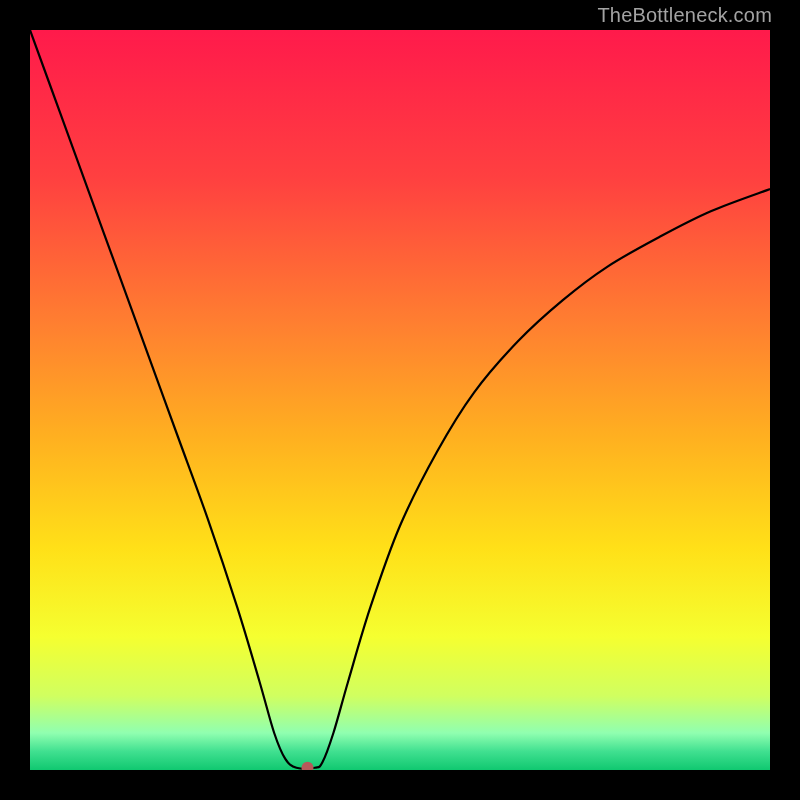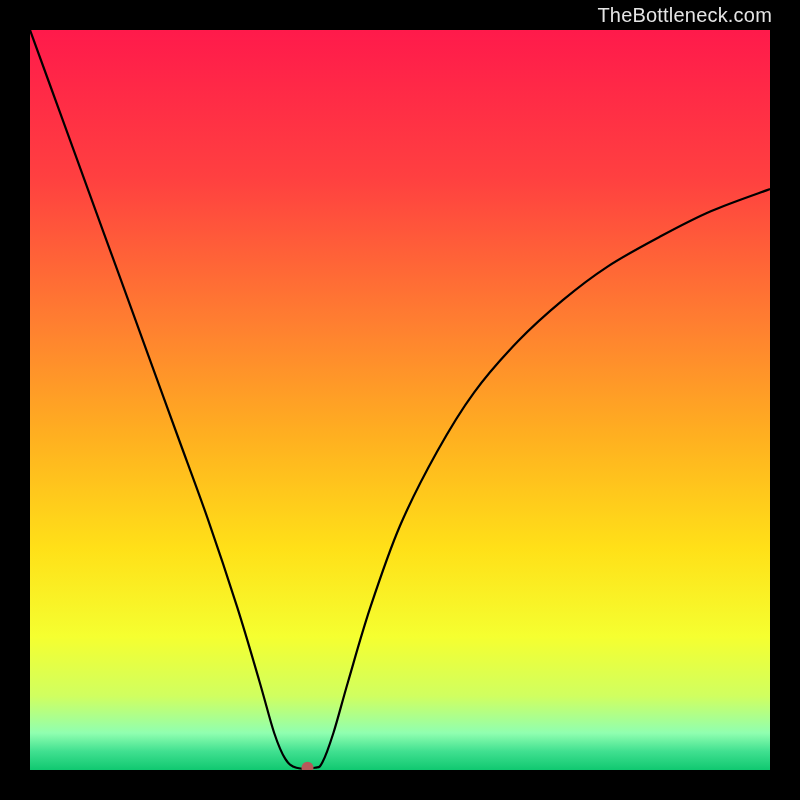--- a/index.html
+++ b/index.html
@@ -32,21 +32,21 @@
   svg.curve {
     position: absolute;
     inset: 0;
     width: 100%;
     height: 100%;
   }
   .watermark {
     position: absolute;
     top: 4px;
     right: 28px;
-    color: #e5e5e5;
+    color: #a3a3a3;
     font-size: 20px;
     font-weight: 500;
     letter-spacing: 0.2px;
     user-select: none;
   }
 </style>
 </head>
 <body>
 
 <div class="frame">

